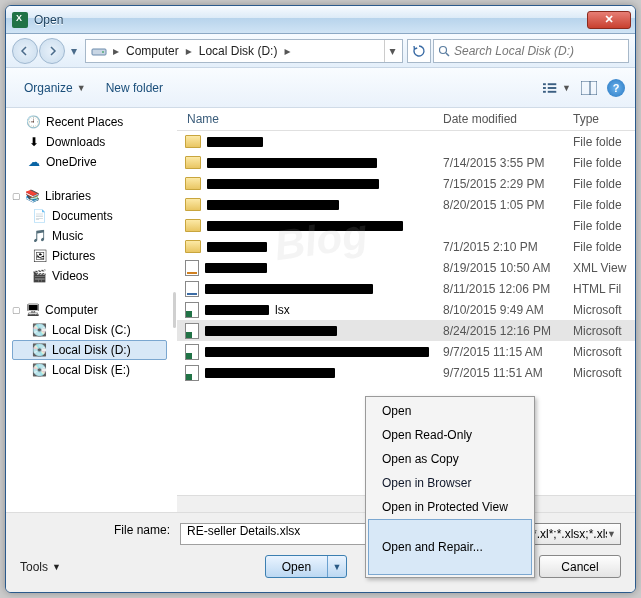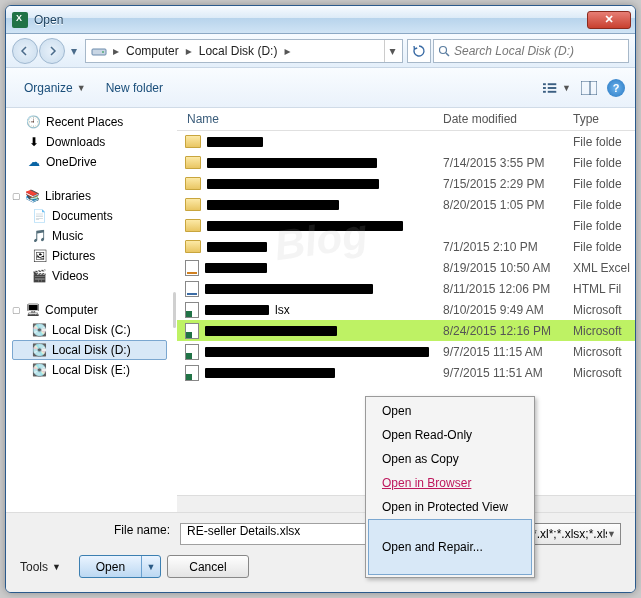--- a/index.html
+++ b/index.html
@@ -51,51 +51,51 @@
 .vsplit::before { content: ""; width: 3px; height: 36px; background: #d0d0d0; border-radius: 2px; }
 
 .filelist { flex: 1; display: flex; flex-direction: column; background: #fff; min-width: 0; }
 .fl-header { display: flex; border-bottom: 1px solid #e0e0e0; padding: 4px 0; color: #3a5c7a; }
 .fl-header > div { padding: 0 10px; }
 .col-name { flex: 1; }
 .col-date { width: 130px; }
 .col-type { width: 72px; }
 .fl-rows { flex: 1; overflow-y: auto; }
 .fl-row { display: flex; align-items: center; height: 21px; }
-.fl-row.highlighted { background: #bef264; }
+.fl-row.highlighted { background: #e5e5e5; }
 .fl-row .col-name { display: flex; align-items: center; gap: 6px; padding-left: 8px; }
 .folder-icon { width: 16px; height: 13px; background: linear-gradient(#fce9a6, #e9c663); border-radius: 1px 1px 0 0; border: 1px solid #c8a53d; }
 .file-icon { width: 14px; height: 16px; background: #fff; border: 1px solid #888; position: relative; }
 .file-icon.xlsx::after { content: ""; position: absolute; bottom: 0; left: 0; width: 6px; height: 6px; background: #217346; }
 .file-icon.xml::after { content: ""; position: absolute; bottom: 1px; left: 1px; width: 10px; height: 2px; background: #d08020; }
 .file-icon.html::after { content: ""; position: absolute; bottom: 1px; left: 1px; width: 10px; height: 2px; background: #3b6ca5; }
 .redact { height: 10px; background: #000; border-radius: 1px; }
 .col-date, .col-type { color: #555; padding: 0 10px; white-space: nowrap; overflow: hidden; }
 
 .hscroll { height: 17px; background: #f0f0f0; border-top: 1px solid #ddd; position: relative; }
 .hscroll::before { content: ""; position: absolute; left: 45%; top: 5px; width: 30px; height: 6px; background: #ccc; border: 1px solid #aaa; border-radius: 2px; }
 
 .footer { padding: 10px 14px 14px; background: #f0f0f0; border-top: 1px solid #ddd; display: flex; flex-direction: column; gap: 10px; }
 .fn-row { display: flex; gap: 6px; }
 .fn-label { width: 154px; text-align: right; padding-right: 4px; }
 .fn-input { flex: 1; height: 22px; border: 1px solid #a0a0a0; background: #fff; padding: 0 18px 0 6px; position: relative; }
 .fn-input::after { content: "▾"; position: absolute; right: 4px; top: 3px; color: #555; font-size: 10px; }
 .filter-combo { width: 176px; height: 22px; border: 1px solid #888; background: linear-gradient(#fefefe,#e8e8e8); padding: 0 4px; display: flex; align-items: center; justify-content: space-between; cursor: pointer; }
 .filter-combo span:last-child { font-size: 9px; color: #555; }
 
-.btn-row { display: flex; align-items: center; justify-content: flex-start; gap: 6px; }
+.btn-row { display: flex; align-items: center; justify-content: space-between; gap: 6px; }
 .tools-link { margin-right: 12px; color: #222; display: flex; align-items: center; gap: 4px; cursor: pointer; }
 .btn { width: 82px; height: 23px; border: 1px solid #888; background: linear-gradient(#fefefe,#e4e4e4); display: flex; align-items: center; justify-content: center; cursor: pointer; border-radius: 3px; }
 .btn.split { width: 82px; padding: 0; background: linear-gradient(#eaf4ff,#bcd8f2); border-color: #3c7fb1; position: relative; }
 .btn.split .main { flex: 1; display: flex; align-items: center; justify-content: center; border-right: 1px solid #6aa0cf; height: 100%; }
 .btn.split .drop { width: 18px; display: flex; align-items: center; justify-content: center; color: #2a5a85; font-size: 9px; }
 
 .dropdown-menu { position: absolute; right: 100px; bottom: 14px; width: 170px; background: #f4f4f4; border: 1px solid #9a9a9a; box-shadow: 2px 2px 4px rgba(0,0,0,.25); padding: 2px; z-index: 10; }
 .dropdown-menu .mi { padding: 5px 14px; cursor: pointer; }
-.dropdown-menu .mi.disabled { color: #be185d; cursor: default; text-decoration: underline; }
+.dropdown-menu .mi.disabled { color: #0f172a; cursor: default; }
 .dropdown-menu .mi.highlighted { background: #d8e8f7; border: 1px solid #7ba7d0; padding: 20px 13px; }
 
 .watermark { position: absolute; top: 40%; left: 50%; transform: translate(-50%,-50%) rotate(-8deg); font-size: 42px; color: rgba(180,180,180,.14); font-weight: bold; pointer-events: none; font-style: italic; white-space: nowrap; }
 </style>
 </head>
 <body>
 
 <div class="dialog">
 
   <div class="titlebar">
@@ -292,21 +292,21 @@
             </div>
             <div class="col-date">7/1/2015 2:10 PM</div>
             <div class="col-type">File folde</div>
           </div>
           <div class="fl-row">
             <div class="col-name">
               <div class="file-icon xml"></div>
               <div class="redact" style="width: 62px;"></div>
             </div>
             <div class="col-date">8/19/2015 10:50 AM</div>
-            <div class="col-type">XML Excel</div>
+            <div class="col-type">XML View</div>
           </div>
           <div class="fl-row">
             <div class="col-name">
               <div class="file-icon html"></div>
               <div class="redact" style="width: 168px;"></div>
             </div>
             <div class="col-date">8/11/2015 12:06 PM</div>
             <div class="col-type">HTML Fil</div>
           </div>
           <div class="fl-row">

